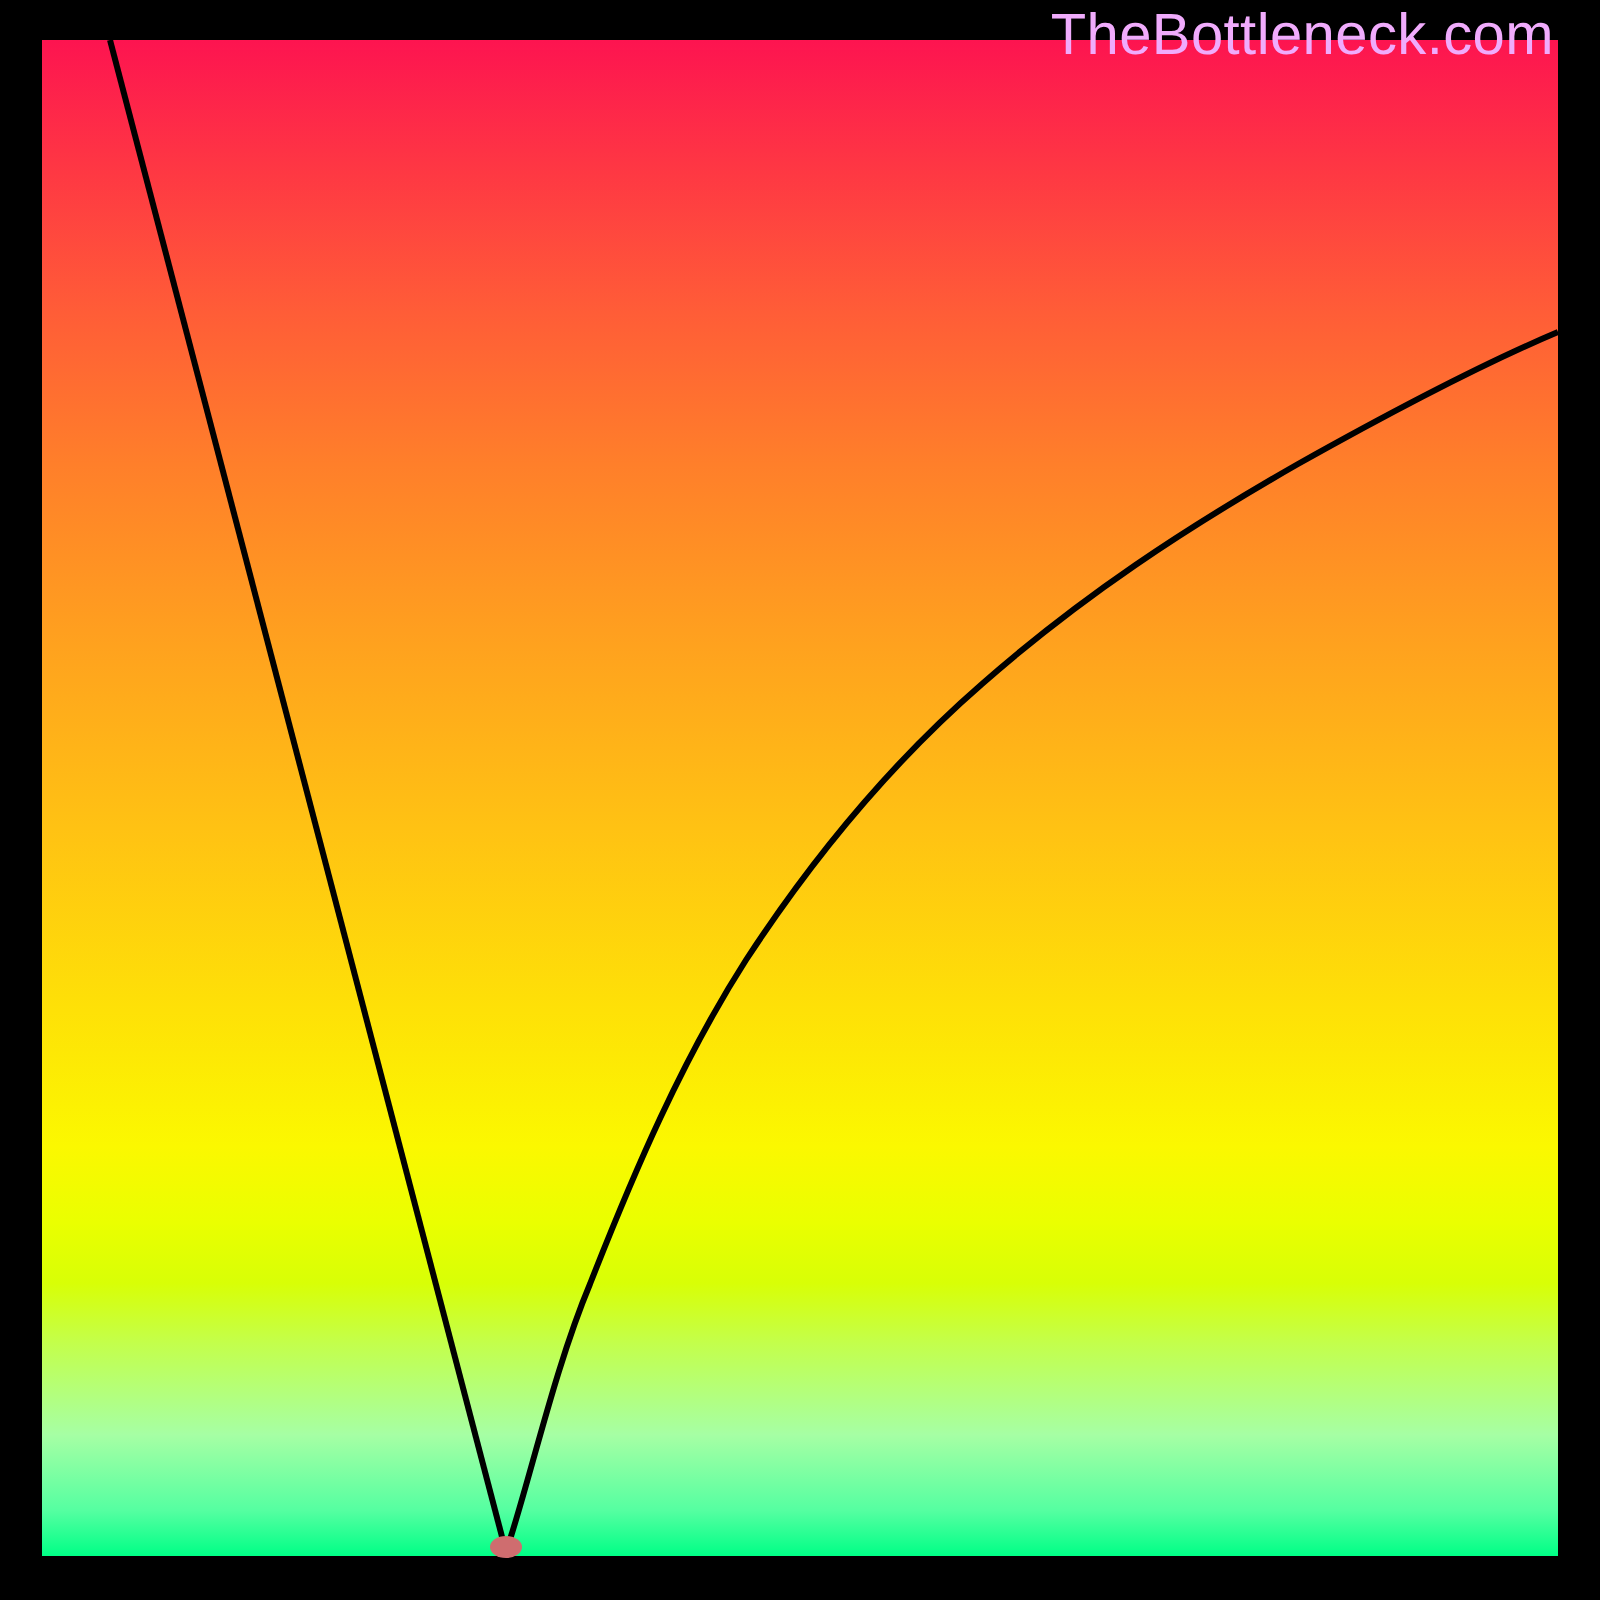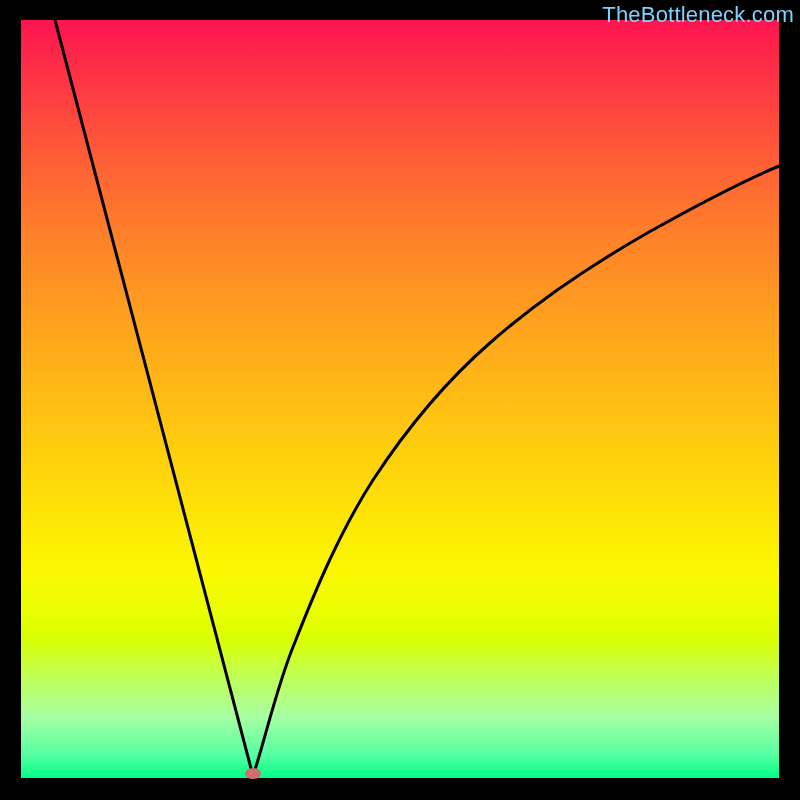--- a/index.html
+++ b/index.html
@@ -29,25 +29,25 @@
       #d8ff06 82%,
       #c3ff4c 86%,
       #a6ffa4 92%,
       #55ffa1 97%,
       #00ff86 100%
     );
   }
   .watermark {
     position: absolute;
     top: 2px;
-    right: 6px;
+    right: 23px;
     font-family: Arial, Helvetica, sans-serif;
-    font-size: 22px;
+    font-size: 29px;
     font-weight: 500;
-    color: #7dd3fc;
+    color: #f0abfc;
     letter-spacing: 0.2px;
   }
   svg.curve {
     position: absolute;
     left: 21px;
     top: 20px;
     width: 758px;
     height: 758px;
     overflow: visible;
   }

